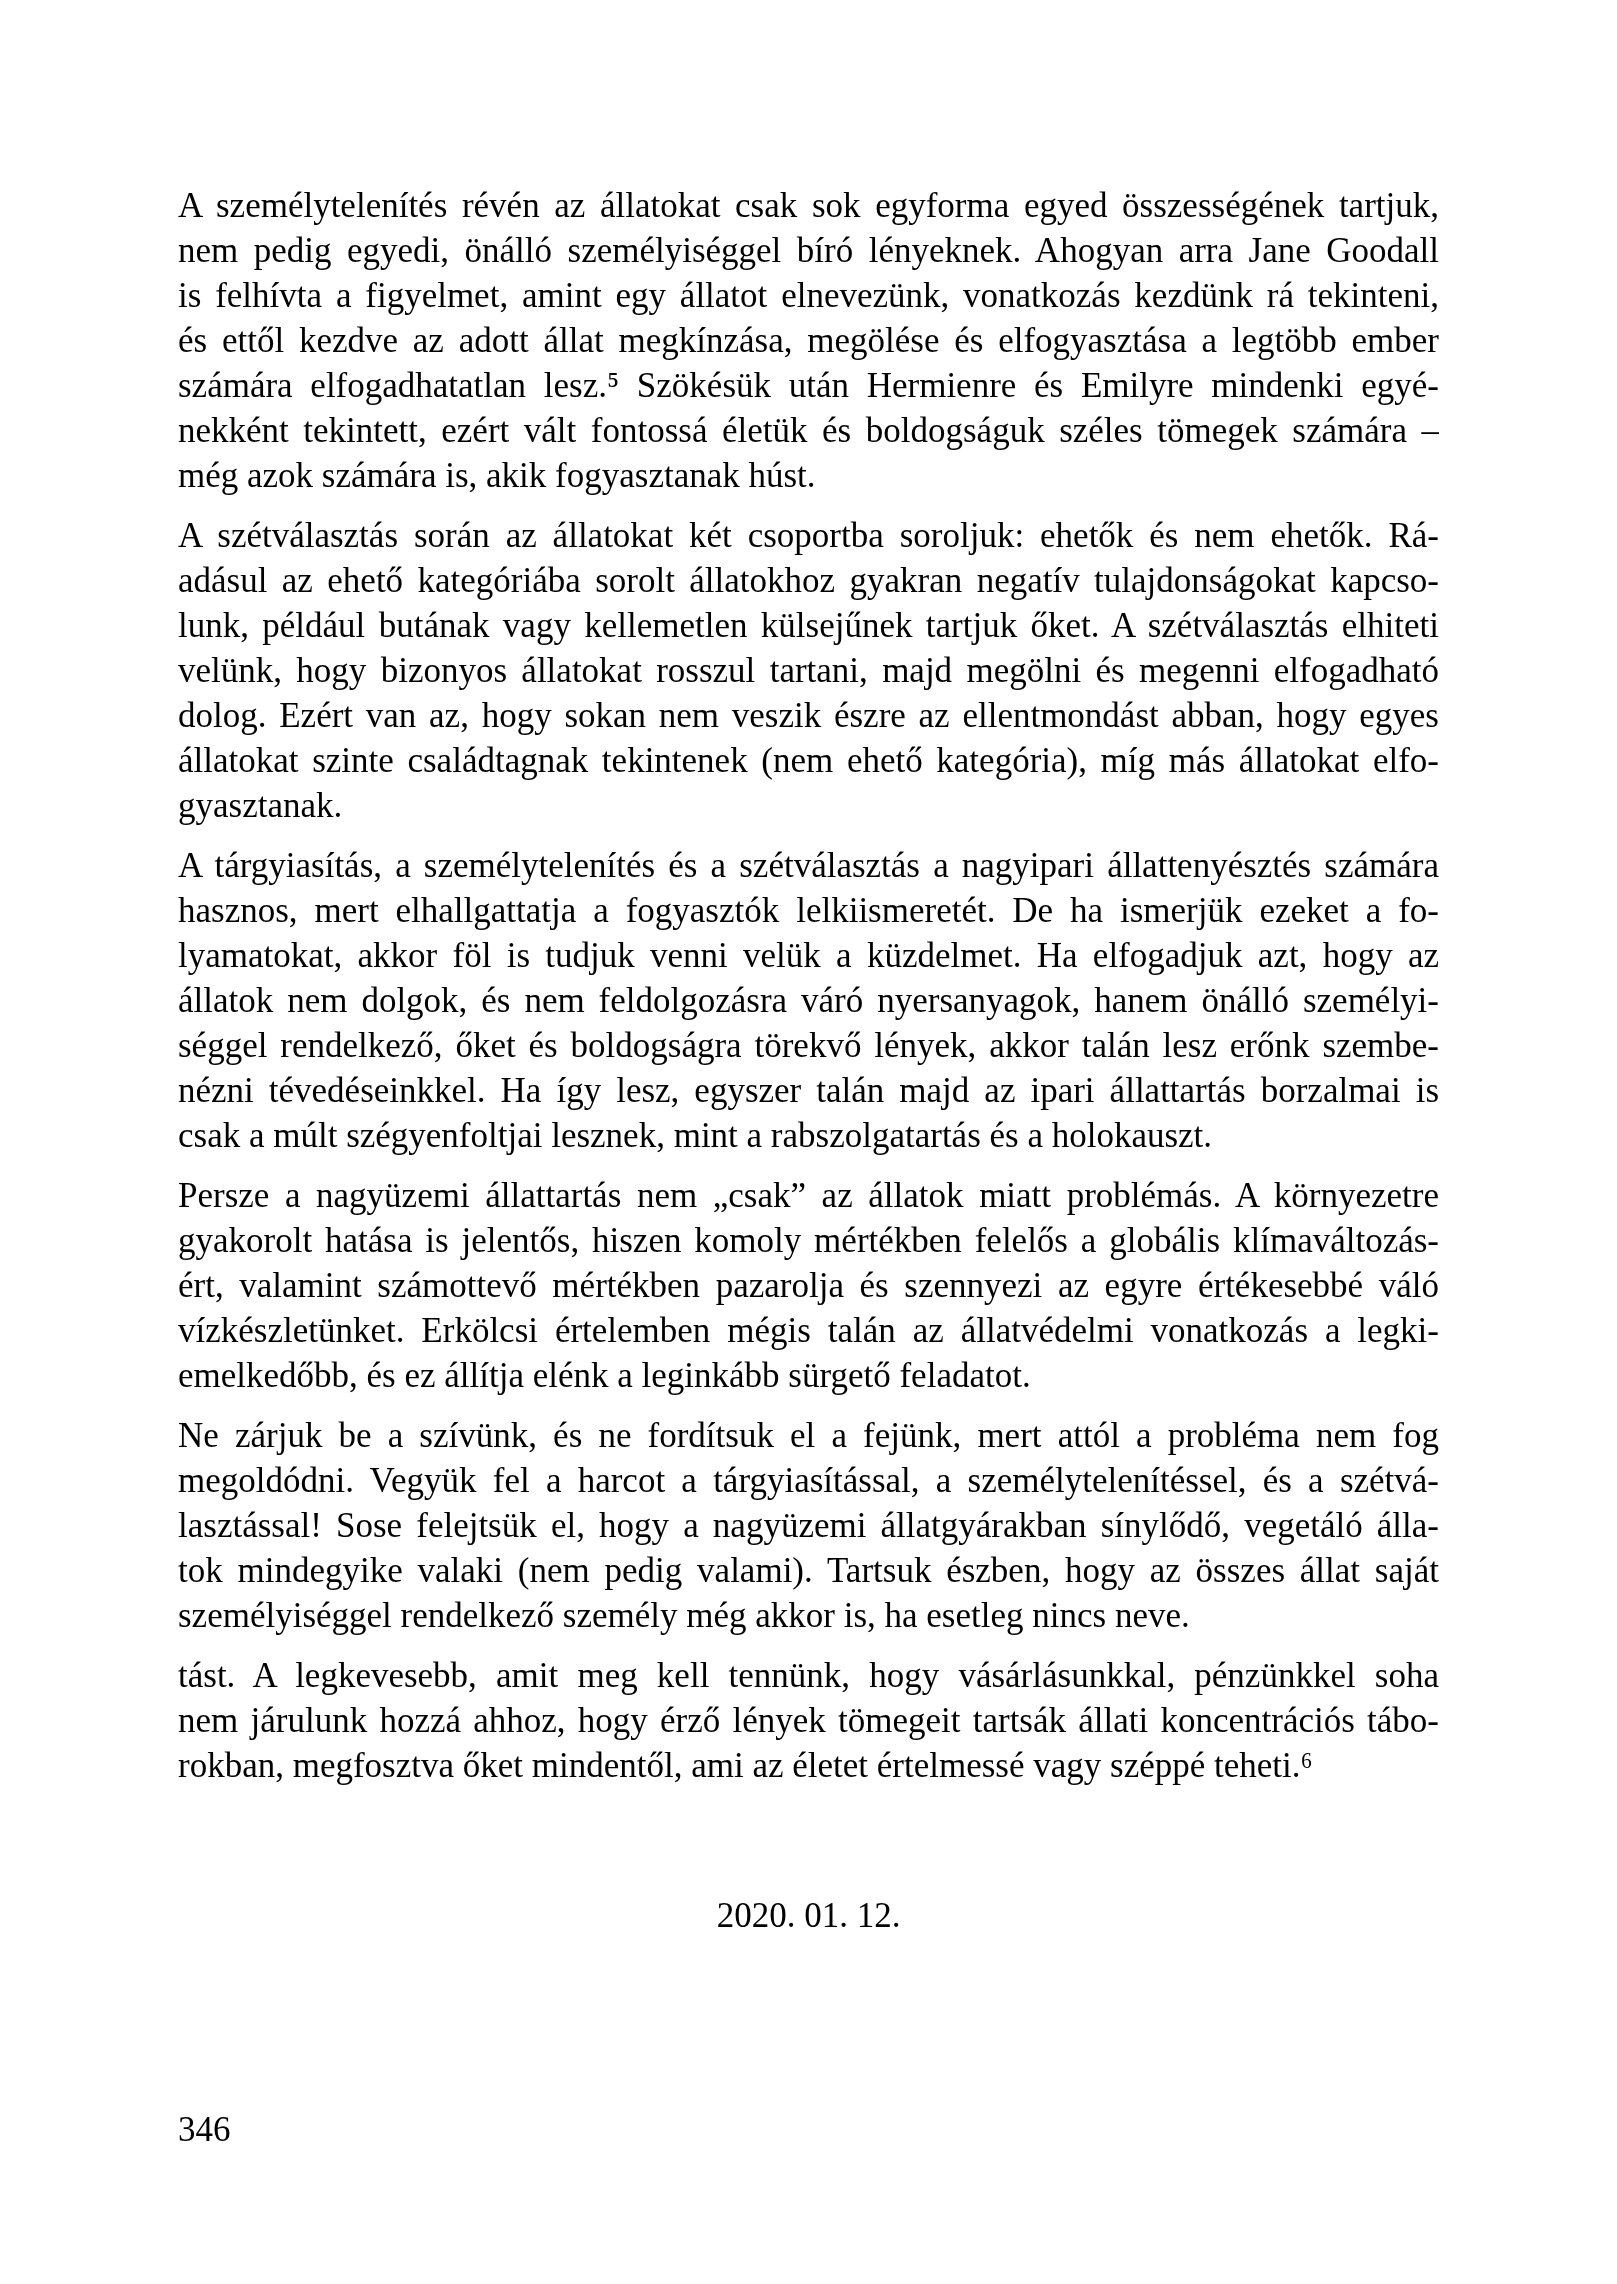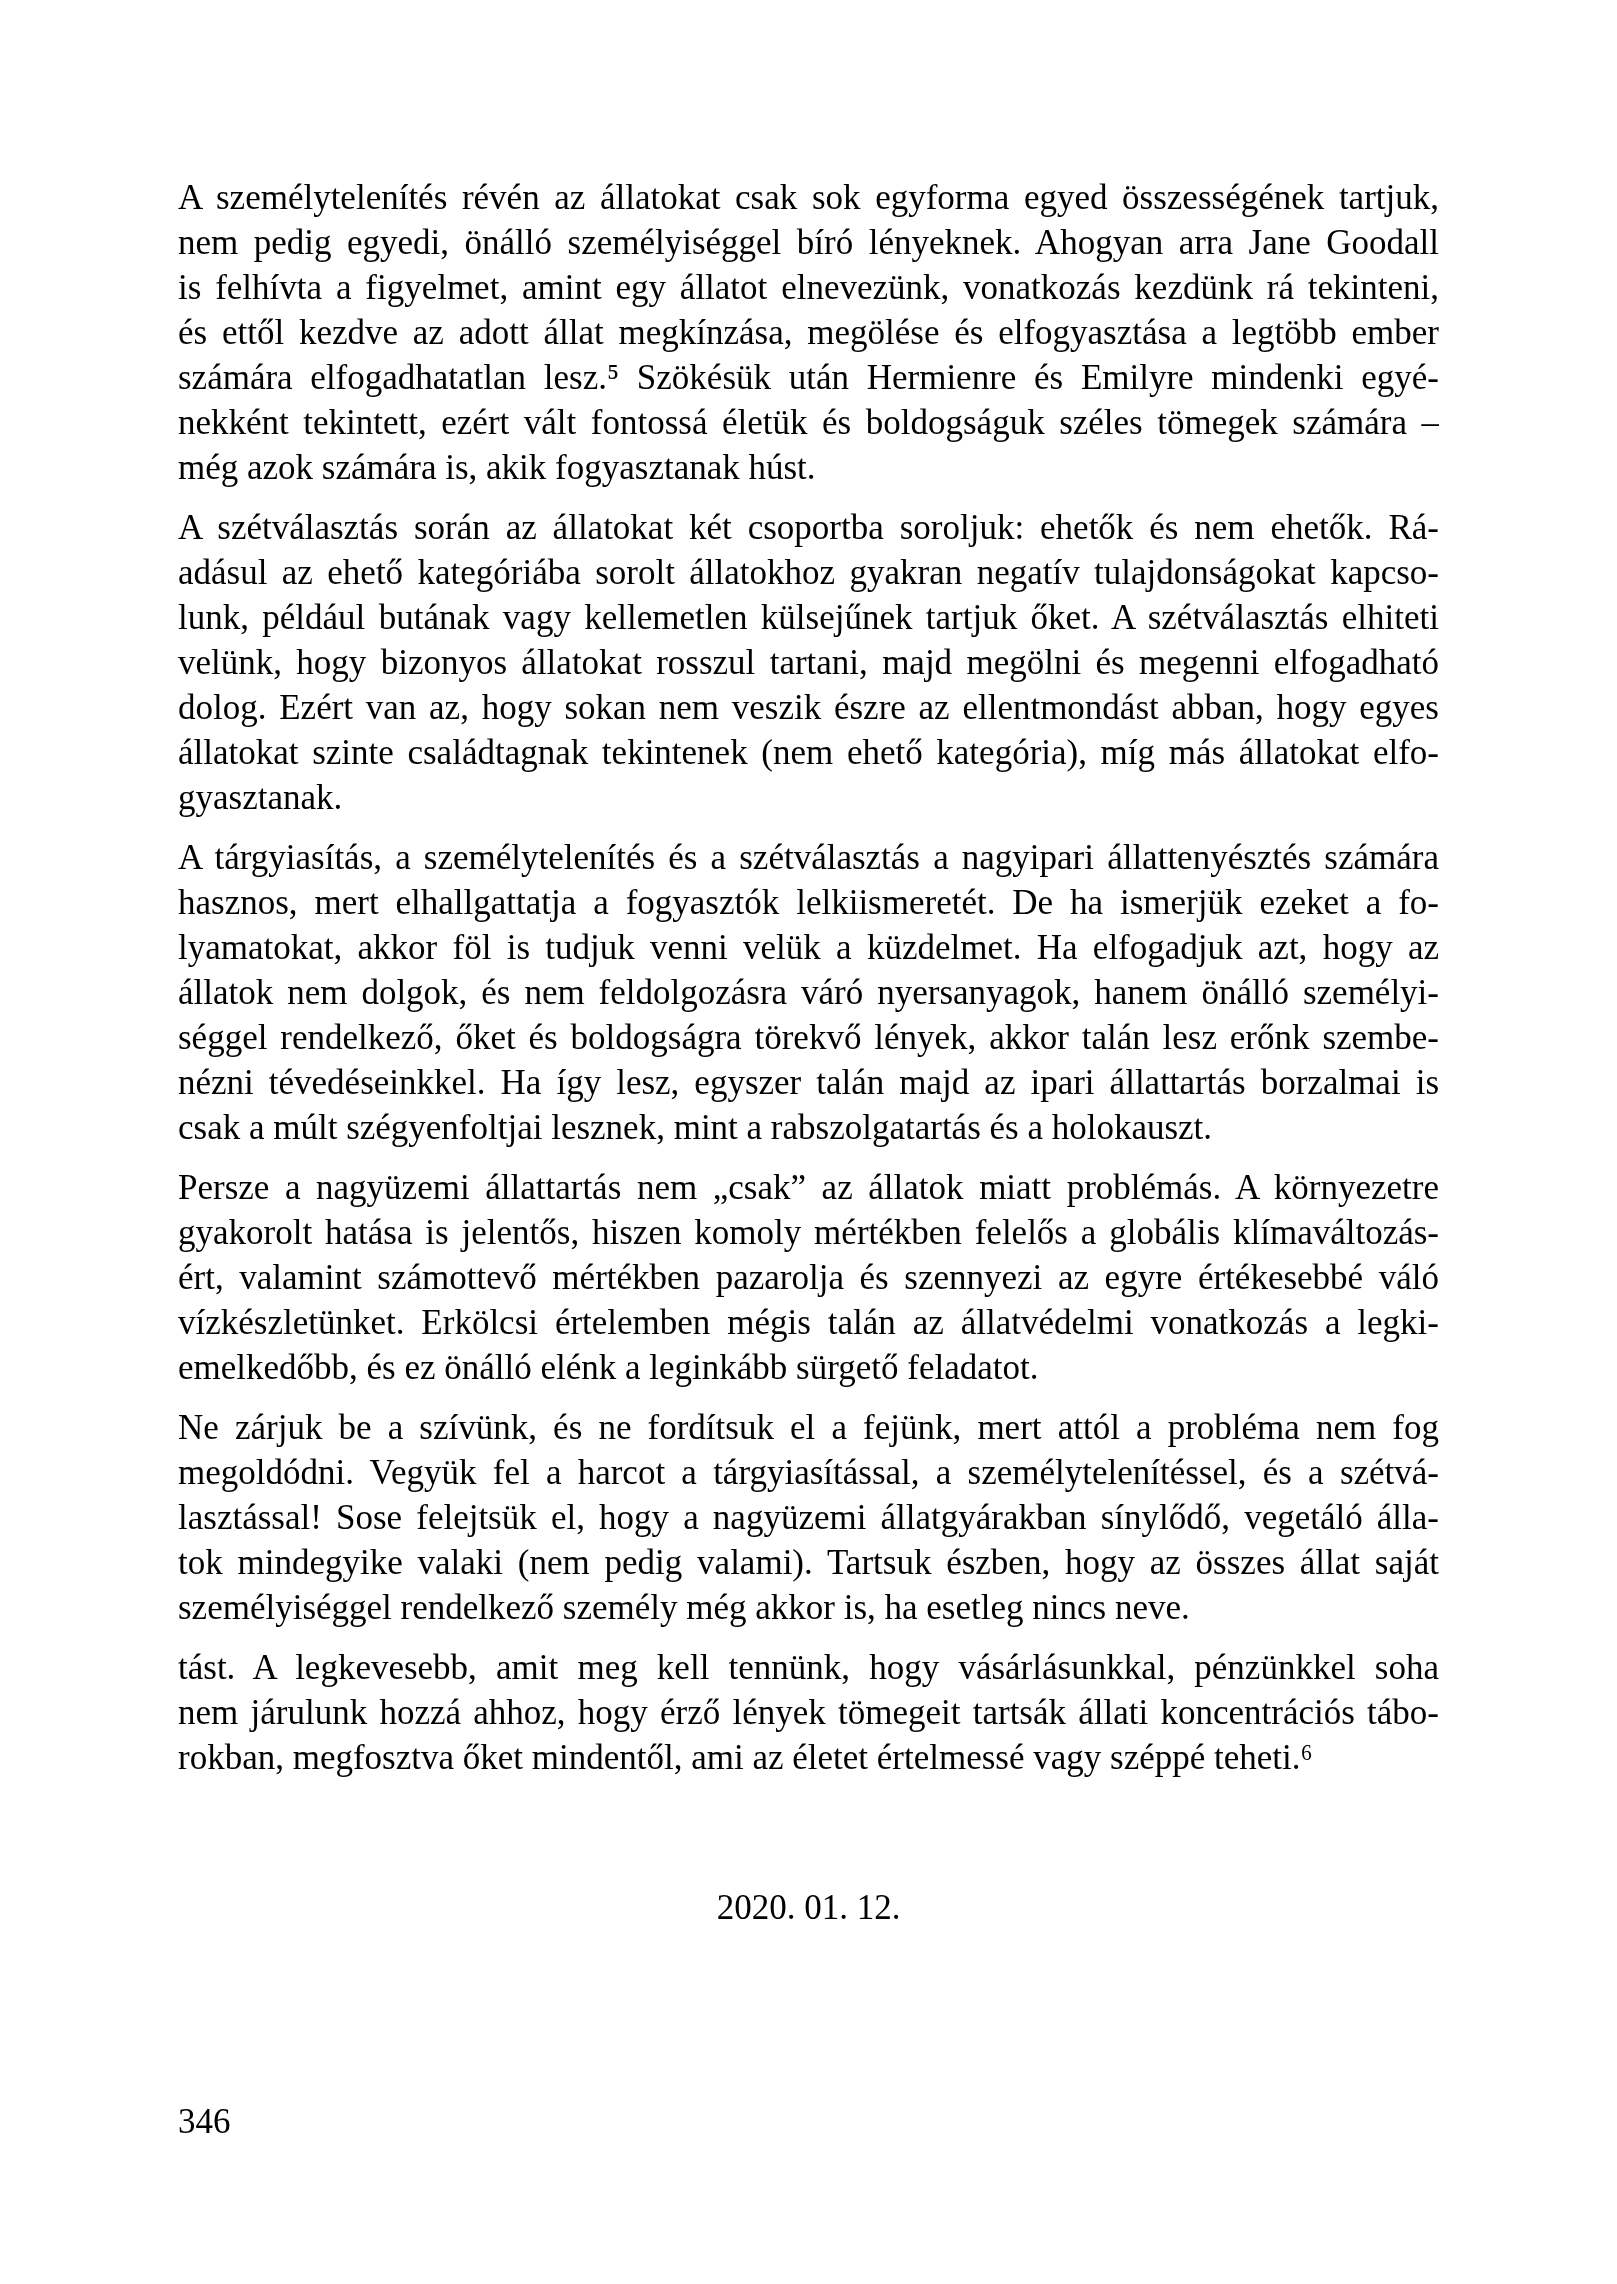--- a/index.html
+++ b/index.html
@@ -22,21 +22,21 @@
   }
   .text-block {
     position: absolute;
     left: 178px;
     top: 175px;
     width: 1261px;
     font-size: 35px;
     line-height: 45px;
   }
   .para {
-    margin: 0 0 15px 0;
+    margin: 8px 0 15px 0;
   }
   .line {
     text-align: justify;
     text-align-last: justify;
     height: 45px;
     overflow: hidden;
     white-space: normal;
   }
   .line.last {
     text-align-last: left;
@@ -82,21 +82,21 @@
           <div class="line">állatok nem dolgok, és nem feldolgozásra váró nyersanyagok, hanem önálló személyi-</div>
           <div class="line">séggel rendelkező, őket és boldogságra törekvő lények, akkor talán lesz erőnk szembe-</div>
           <div class="line">nézni tévedéseinkkel. Ha így lesz, egyszer talán majd az ipari állattartás borzalmai is</div>
           <div class="line last">csak a múlt szégyenfoltjai lesznek, mint a rabszolgatartás és a holokauszt.</div>
         </div>
         <div class="para">
           <div class="line">Persze a nagyüzemi állattartás nem „csak” az állatok miatt problémás. A környezetre</div>
           <div class="line">gyakorolt hatása is jelentős, hiszen komoly mértékben felelős a globális klímaváltozás-</div>
           <div class="line">ért, valamint számottevő mértékben pazarolja és szennyezi az egyre értékesebbé váló</div>
           <div class="line">vízkészletünket. Erkölcsi értelemben mégis talán az állatvédelmi vonatkozás a legki-</div>
-          <div class="line last">emelkedőbb, és ez önálló elénk a leginkább sürgető feladatot.</div>
+          <div class="line last">emelkedőbb, és ez állítja elénk a leginkább sürgető feladatot.</div>
         </div>
         <div class="para">
           <div class="line">Ne zárjuk be a szívünk, és ne fordítsuk el a fejünk, mert attól a probléma nem fog</div>
           <div class="line">megoldódni. Vegyük fel a harcot a tárgyiasítással, a személytelenítéssel, és a szétvá-</div>
           <div class="line">lasztással! Sose felejtsük el, hogy a nagyüzemi állatgyárakban sínylődő, vegetáló álla-</div>
           <div class="line">tok mindegyike valaki (nem pedig valami). Tartsuk észben, hogy az összes állat saját</div>
           <div class="line last">személyiséggel rendelkező személy még akkor is, ha esetleg nincs neve.</div>
         </div>
         <div class="para">
           <div class="line">tást. A legkevesebb, amit meg kell tennünk, hogy vásárlásunkkal, pénzünkkel soha</div>

